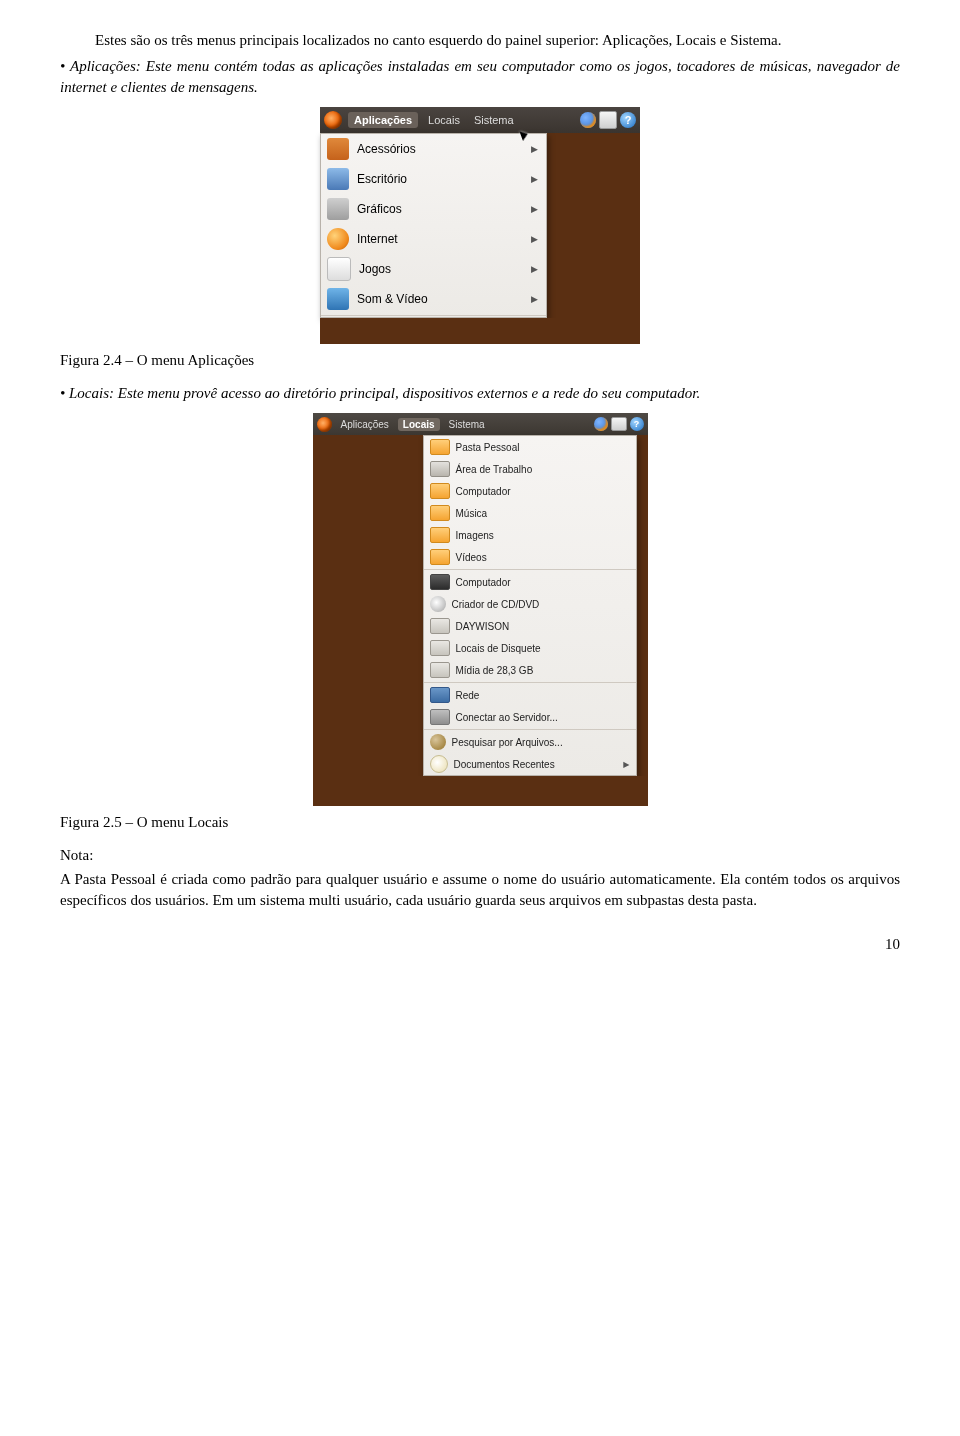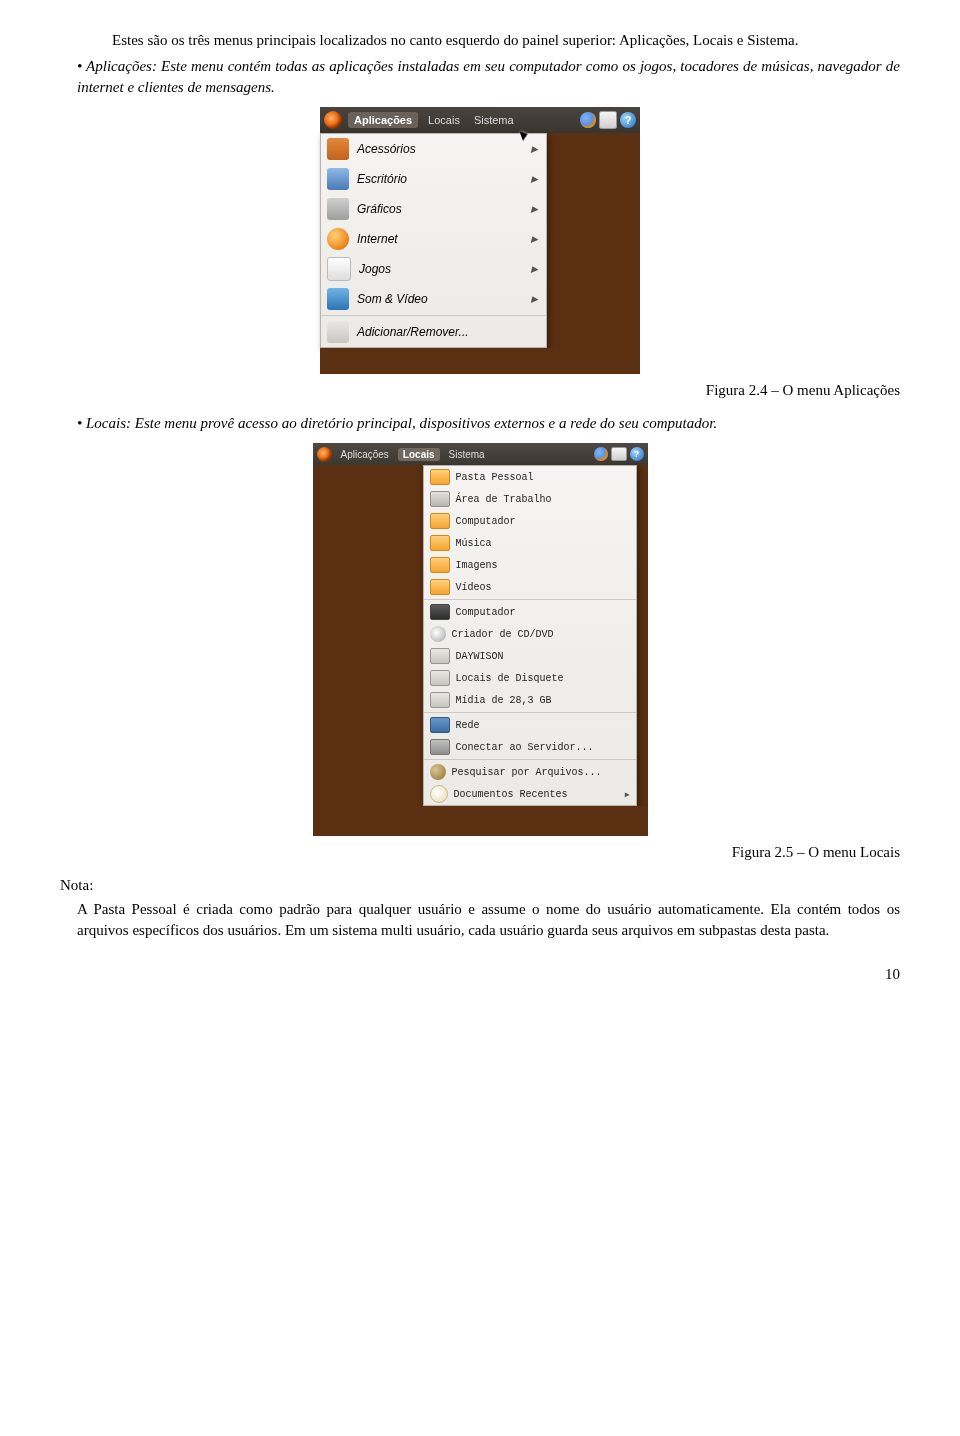--- a/index.html
+++ b/index.html
@@ -7,24 +7,24 @@
     font-size: 15px;
     color: #000;
     background: #fff;
     margin: 0;
     padding: 30px 60px 20px 60px;
     width: 960px;
     box-sizing: border-box;
   }
   p { margin: 0 0 4px 0; line-height: 1.35; }
   .indent { text-indent: 35px; }
-  .justify { text-align: justify; margin-left: 17px; }
+  .justify { text-align: justify; }
   .bullet { margin-top: 6px; font-style: italic; }
   .fig-wrap { text-align: center; margin: 10px 0 14px 0; }
-  .caption { text-align: right; margin-top: 8px; font-size: 15px; }
+  .caption { text-align: left; margin-top: 8px; font-size: 15px; }
   .page-num { text-align: right; margin-top: 26px; font-size: 15px; }
 
   
   .shot1 {
     display: inline-block;
     width: 320px;
     background: #5a2f12;
     text-align: left;
     font-family: Verdana, Arial, sans-serif;
     font-size: 12px;
@@ -60,21 +60,20 @@
   .ic.ff { background: radial-gradient(circle at 35% 35%, #7fb5ff, #2f6fc8); box-shadow: inset -2px -2px 2px #e38b1a; }
   .ic.mail { background: linear-gradient(#f5f5f5,#cfcfcf); border-radius:2px; border:1px solid #999;}
   .ic.help { background: radial-gradient(circle at 35% 35%, #9fd4ff, #1b6dc1); color:#fff; font-weight:bold; font-size:11px; text-align:center; line-height:16px;}
 
   .menu1 {
     background: linear-gradient(#f6f4f2, #eceae6);
     border: 1px solid #b8b2aa;
     width: 225px;
     margin: 0;
     box-shadow: 2px 3px 6px rgba(0,0,0,.4);
-    font-style: italic;
   }
   .menu1 .row {
     display: flex;
     align-items: center;
     height: 30px;
     padding: 0 8px 0 6px;
     gap: 8px;
   }
   .menu1 .sep {
     border-top: 1px solid #cfc9c1;
@@ -126,21 +125,20 @@
   .panelbar2 .mi.active{
     background:#716860; color:#fff;
     border-radius:3px; padding:1px 5px; font-weight:bold;
   }
   .menu2 {
     background: linear-gradient(#f6f4f2,#eceae6);
     border:1px solid #b8b2aa;
     width: 212px;
     margin-left: 110px;
     box-shadow: 2px 3px 6px rgba(0,0,0,.4);
-    font-family: Liberation Mono, monospace;
   }
   .menu2 .row{
     display:flex; align-items:center;
     height:22px;
     padding:0 6px;
     gap:6px;
   }
   .menu2 .sep{ border-top:1px solid #cfc9c1; margin:1px 0;}
   .mi2-icon{ width:18px; height:14px; border-radius:2px; flex:0 0 auto;}
   .mi2-icon.folder{ background: linear-gradient(#ffcf7a,#f5a431); border:1px solid #d18a1e; border-radius:2px;}
@@ -199,24 +197,20 @@
         <span class="mi-icon game"></span>
         <span>Jogos</span>
         <span class="arrow">▶</span>
       </div>
       <div class="row">
         <span class="mi-icon av"></span>
         <span>Som &amp; Vídeo</span>
         <span class="arrow">▶</span>
       </div>
       <div class="sep"></div>
-      <div class="row">
-        <span class="mi-icon add"></span>
-        <span>Adicionar/Remover...</span>
-      </div>
     </div>
     <div class="shot1-bottom"></div>
   </div>
   <div class="caption">Figura 2.4 – O menu Aplicações</div>
 </div>
 
 <p class="justify bullet">• Locais: Este menu provê acesso ao diretório principal, dispositivos externos e a rede do seu computador.</p>
 
 <div class="fig-wrap">
   <div class="shot2">

